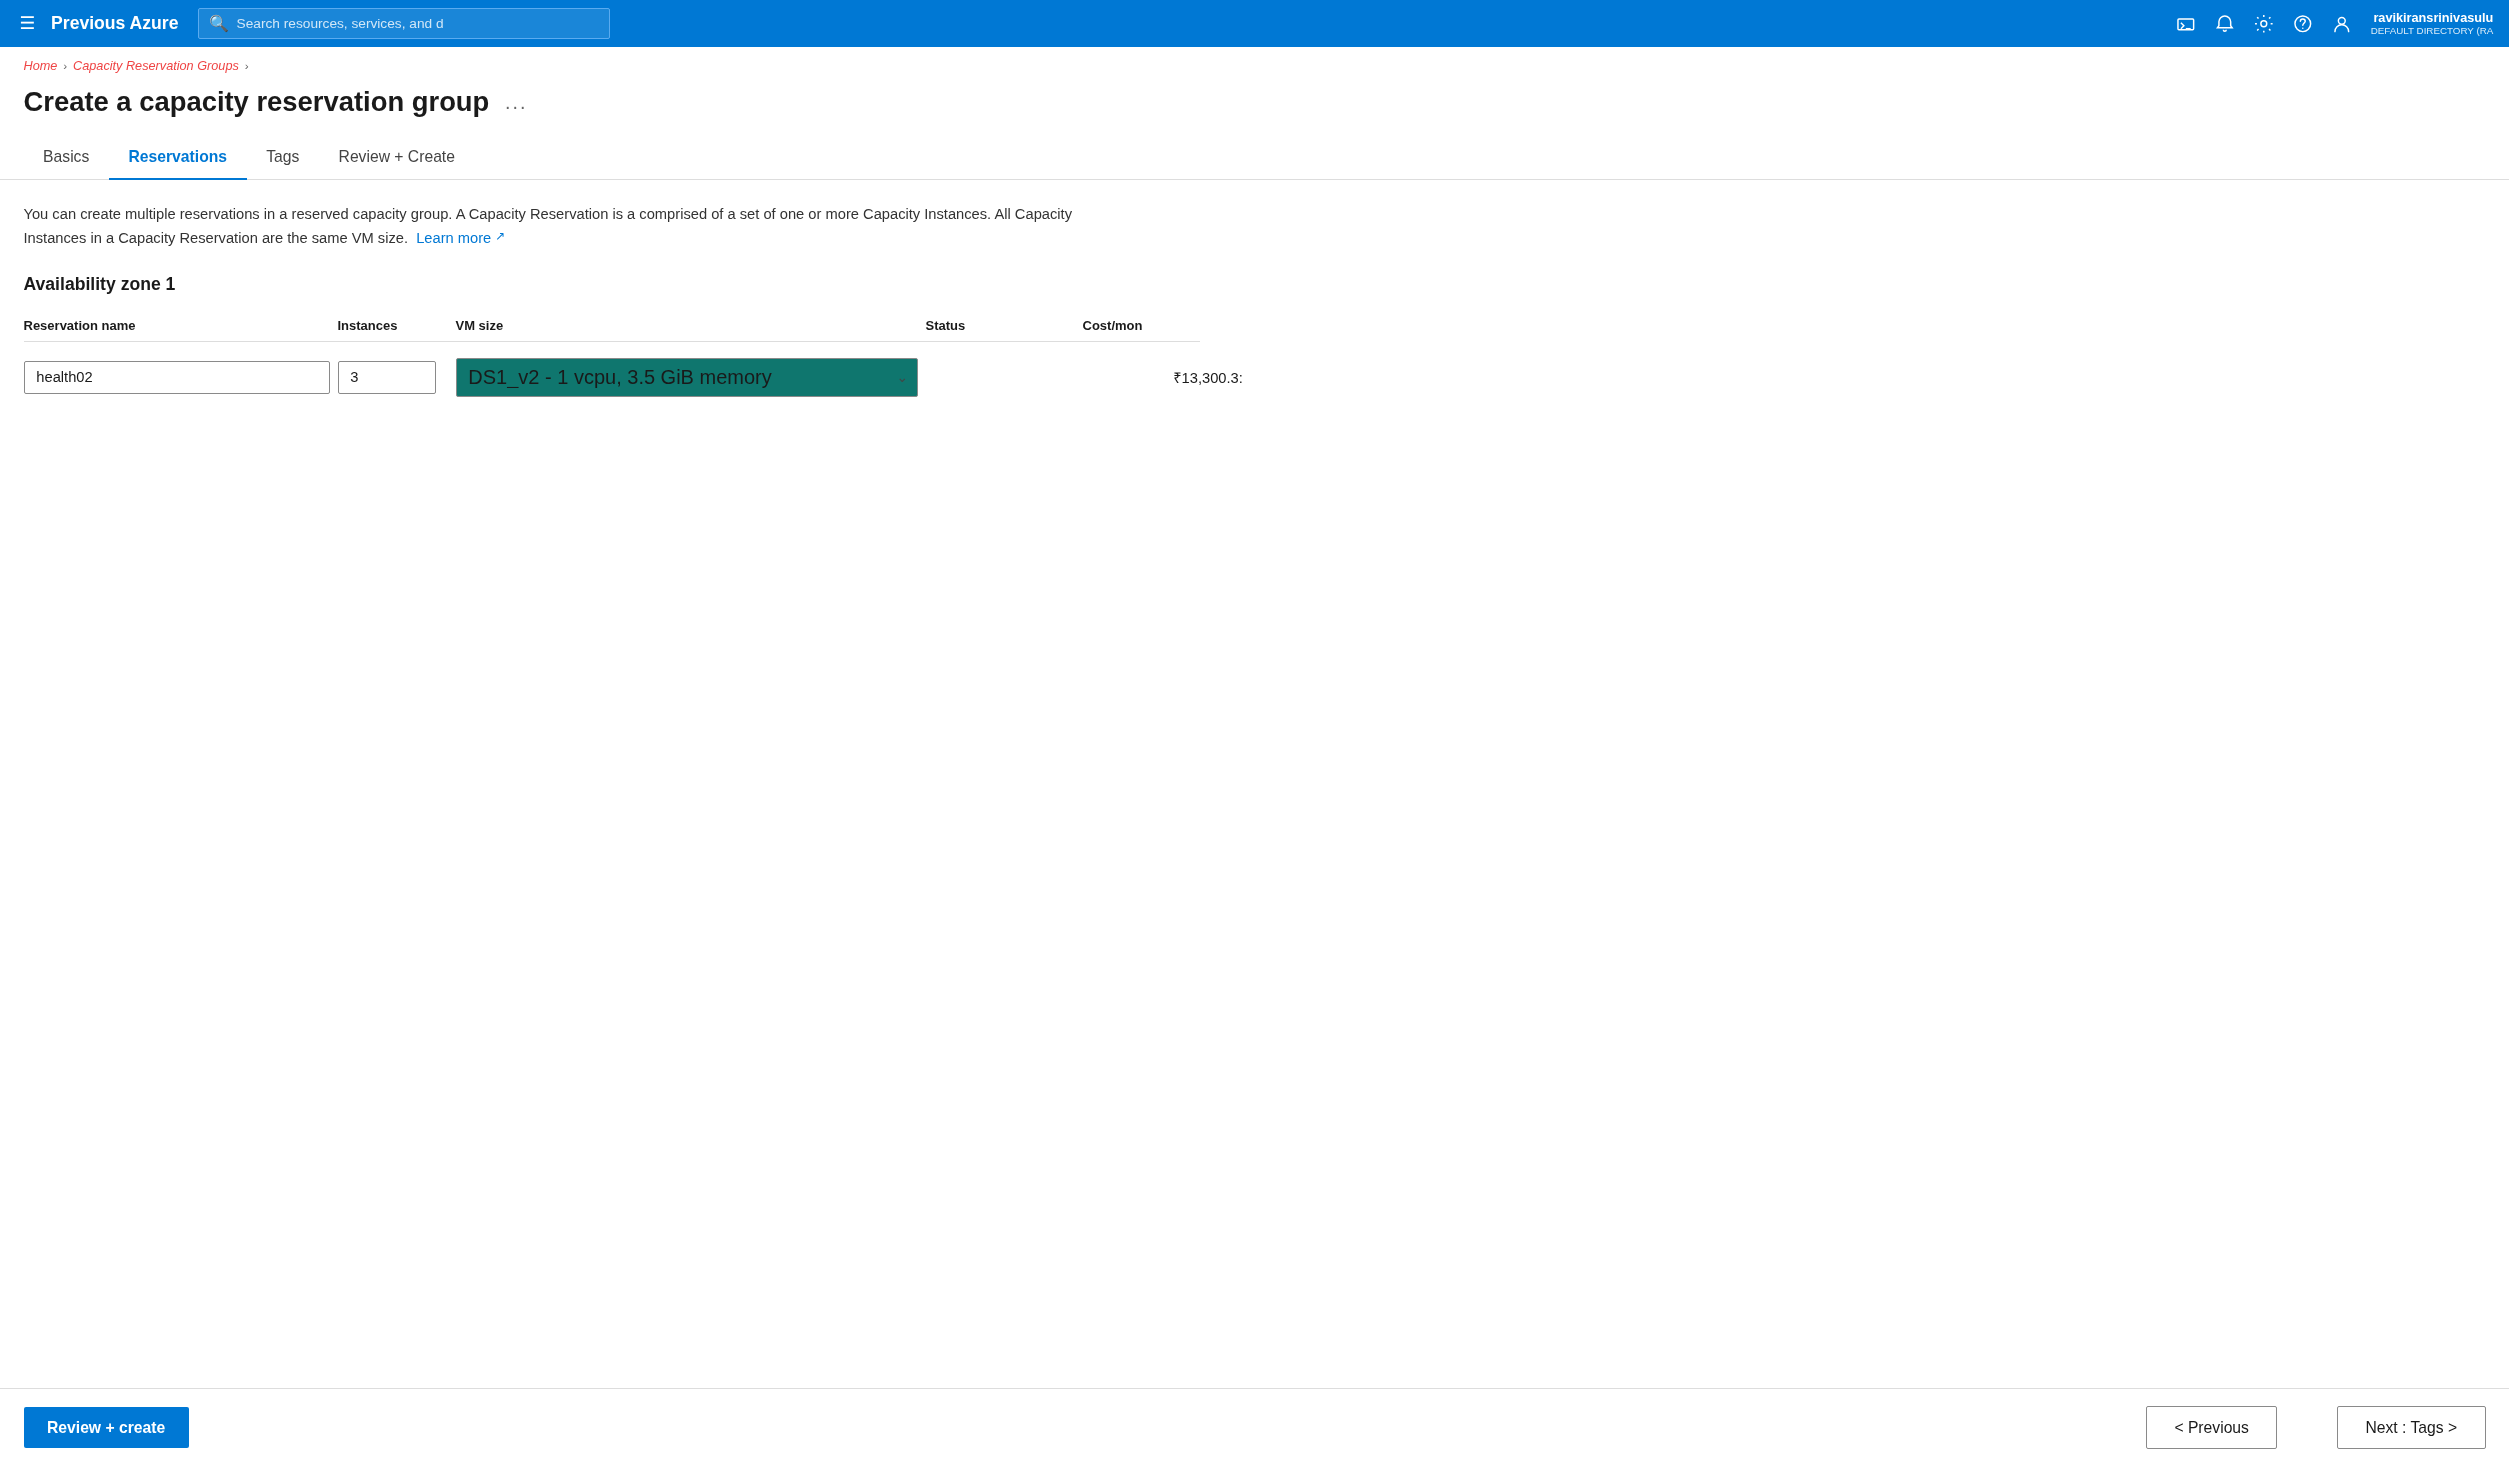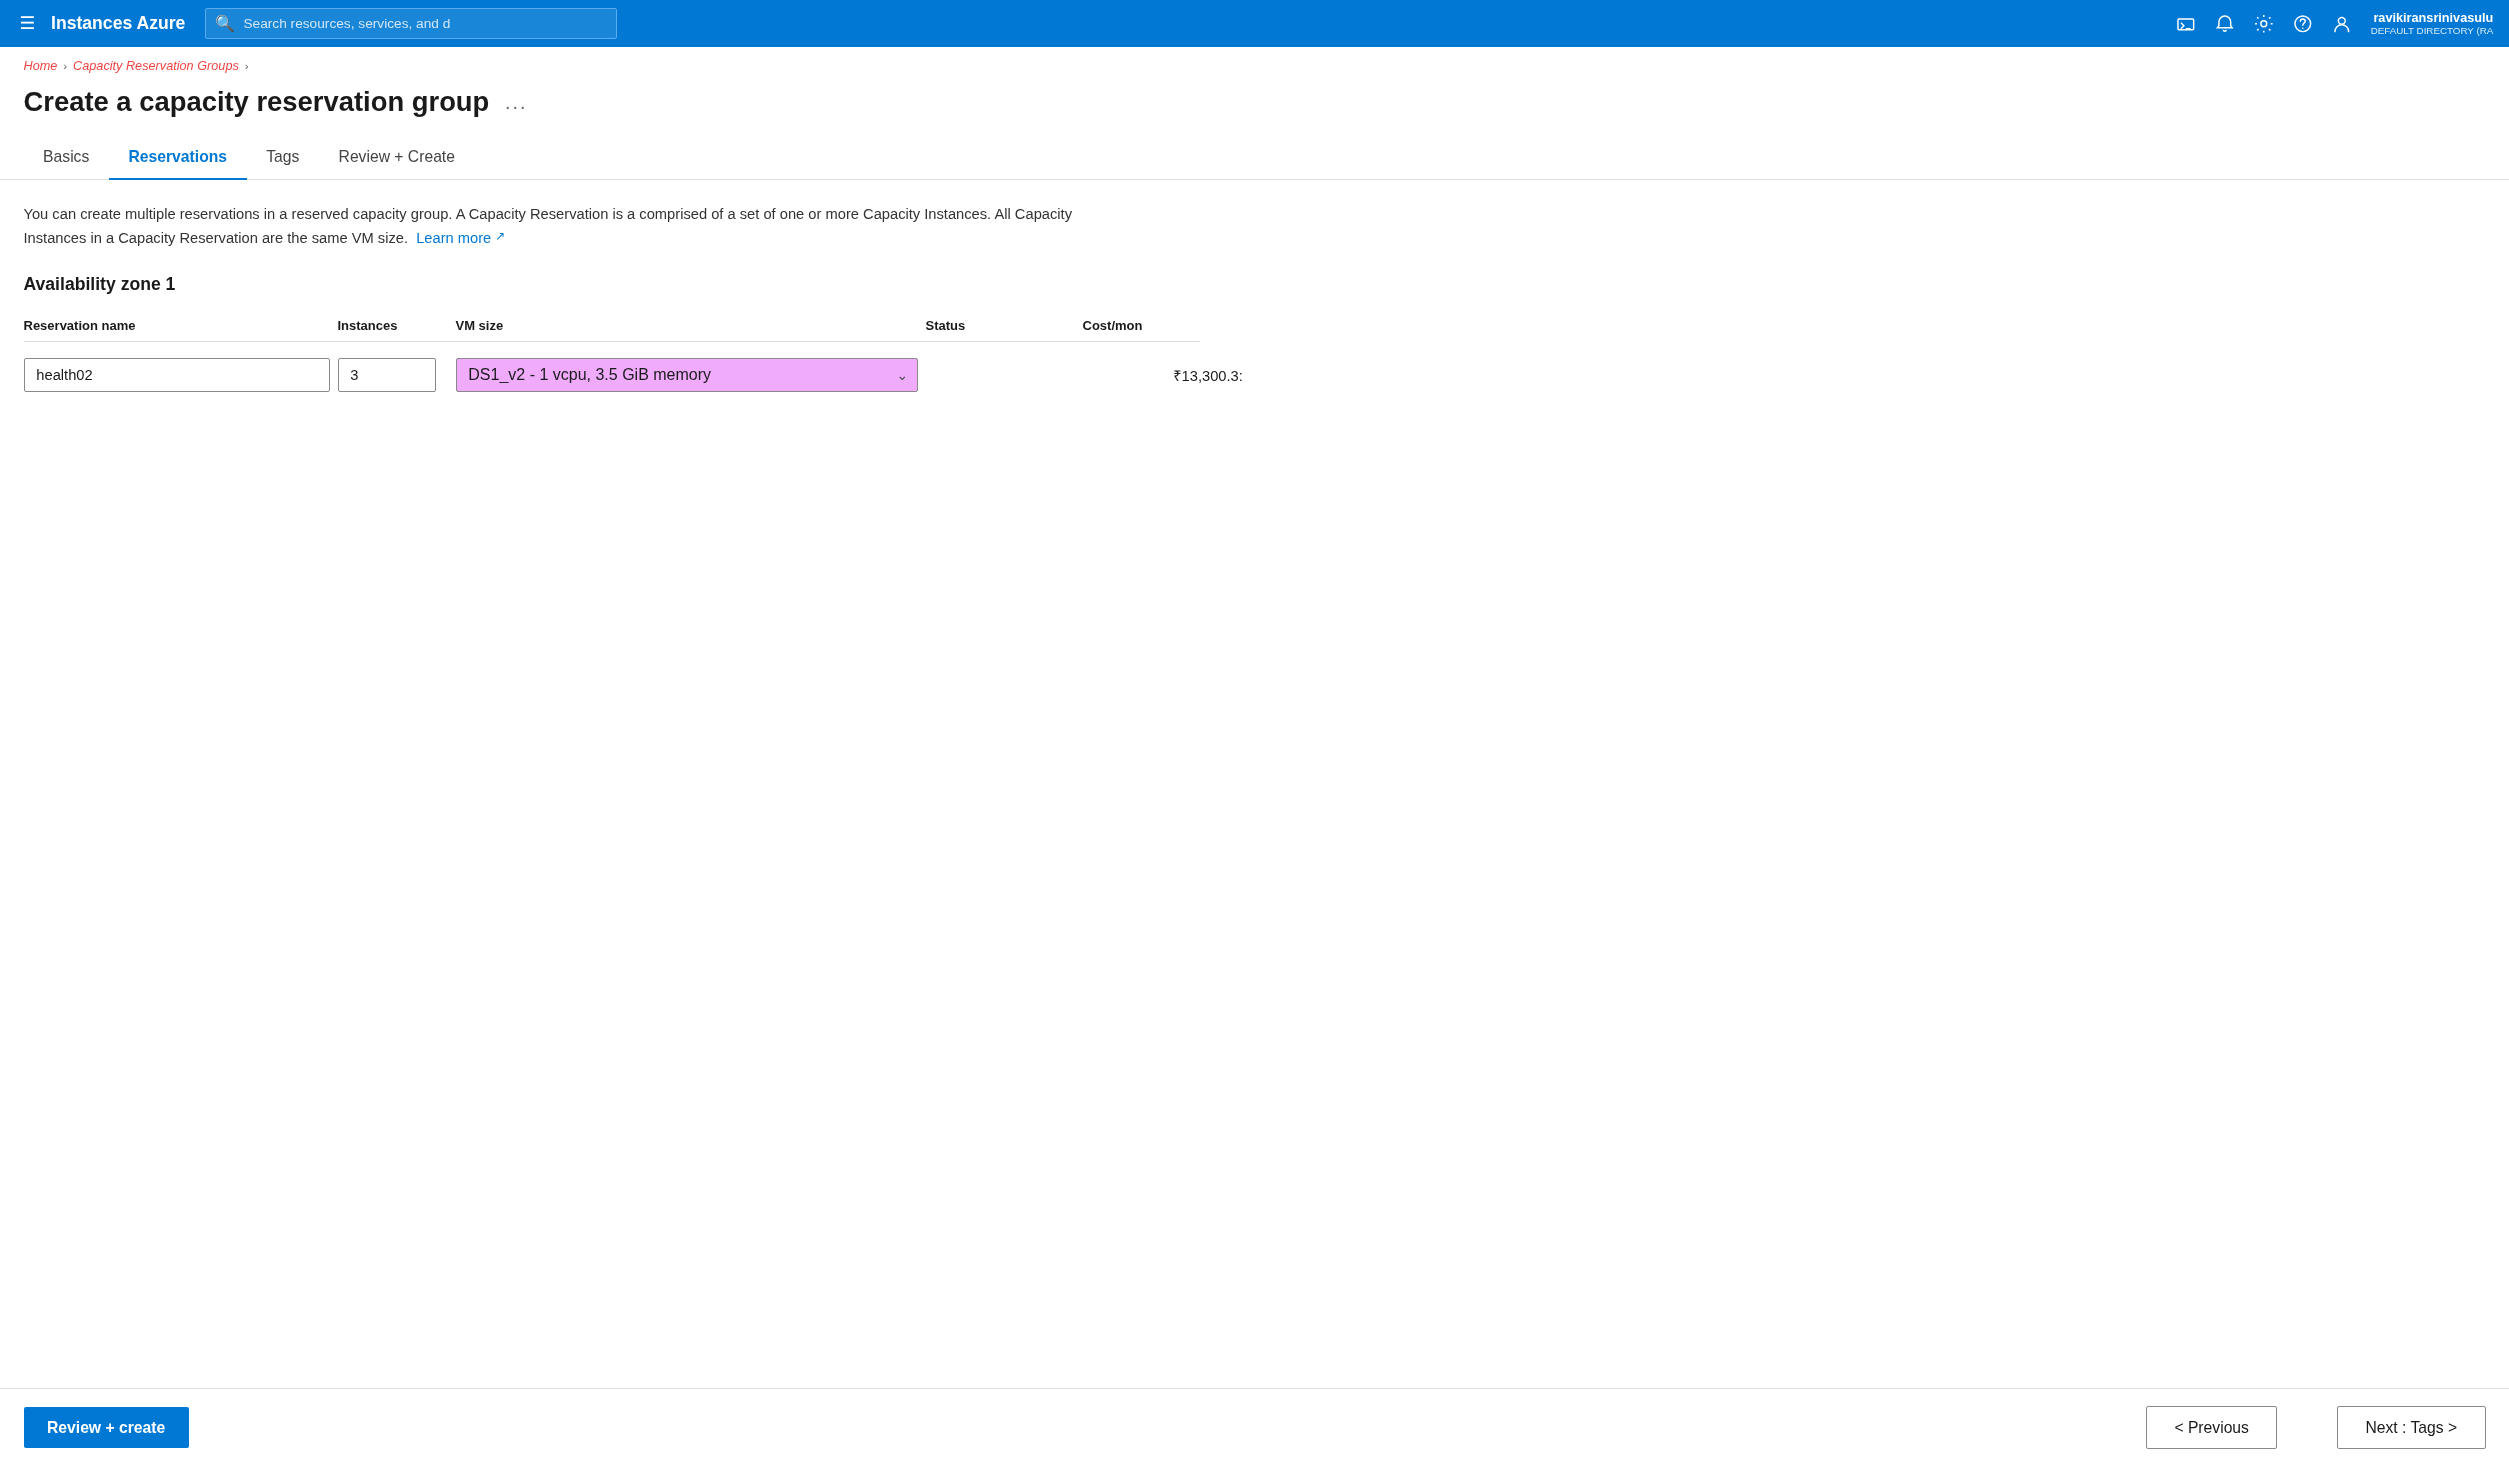--- a/index.html
+++ b/index.html
@@ -162,23 +162,23 @@
     
     .select-wrapper {
       position: relative;
       width: 100%;
     }
     .select-field {
       width: 100%;
       padding: 7.8px 35px 7.8px 11.8px;
       border: 1px solid #8a8a8a;
       border-radius: 2px;
-      font-size: 16px;
+      font-size: 20px;
       color: #1a1a1a;
-      background: #f0abfc;
+      background: #0f766e;
       appearance: none;
       outline: none;
       cursor: pointer;
     }
     .select-chevron {
       position: absolute;
       right: 9.8px; top: 50%;
       transform: translateY(-50%);
       font-size: 13.7px;
       color: #444;
@@ -227,21 +227,21 @@
     }
     .footer-spacer { flex: 1; }
 
     .content-scroll { padding-bottom: 98px; }
   </style>
 </head>
 <body>
 
 <nav class="topnav">
   <span class="topnav-hamburger">☰</span>
-  <span class="topnav-brand">Instances Azure</span>
+  <span class="topnav-brand">Previous Azure</span>
   <div class="topnav-search">
     <span>🔍</span>
     <input type="text" placeholder="Search resources, services, and d" style="">
   </div>
   <div class="topnav-icons">
     <div class="topnav-icon-btn" title="Cloud Shell">
       <svg width="19.6" height="19.6" viewBox="0 0 20 20" fill="white">
           <rect x="2" y="5" width="16" height="11" rx="1" stroke="white" stroke-width="1.5" fill="none"></rect>
           <polyline points="5,9 8,12 5,15" stroke="white" stroke-width="1.5" fill="none"></polyline>
           <line x1="10" y1="15" x2="15" y2="15" stroke="white" stroke-width="1.5"></line>

